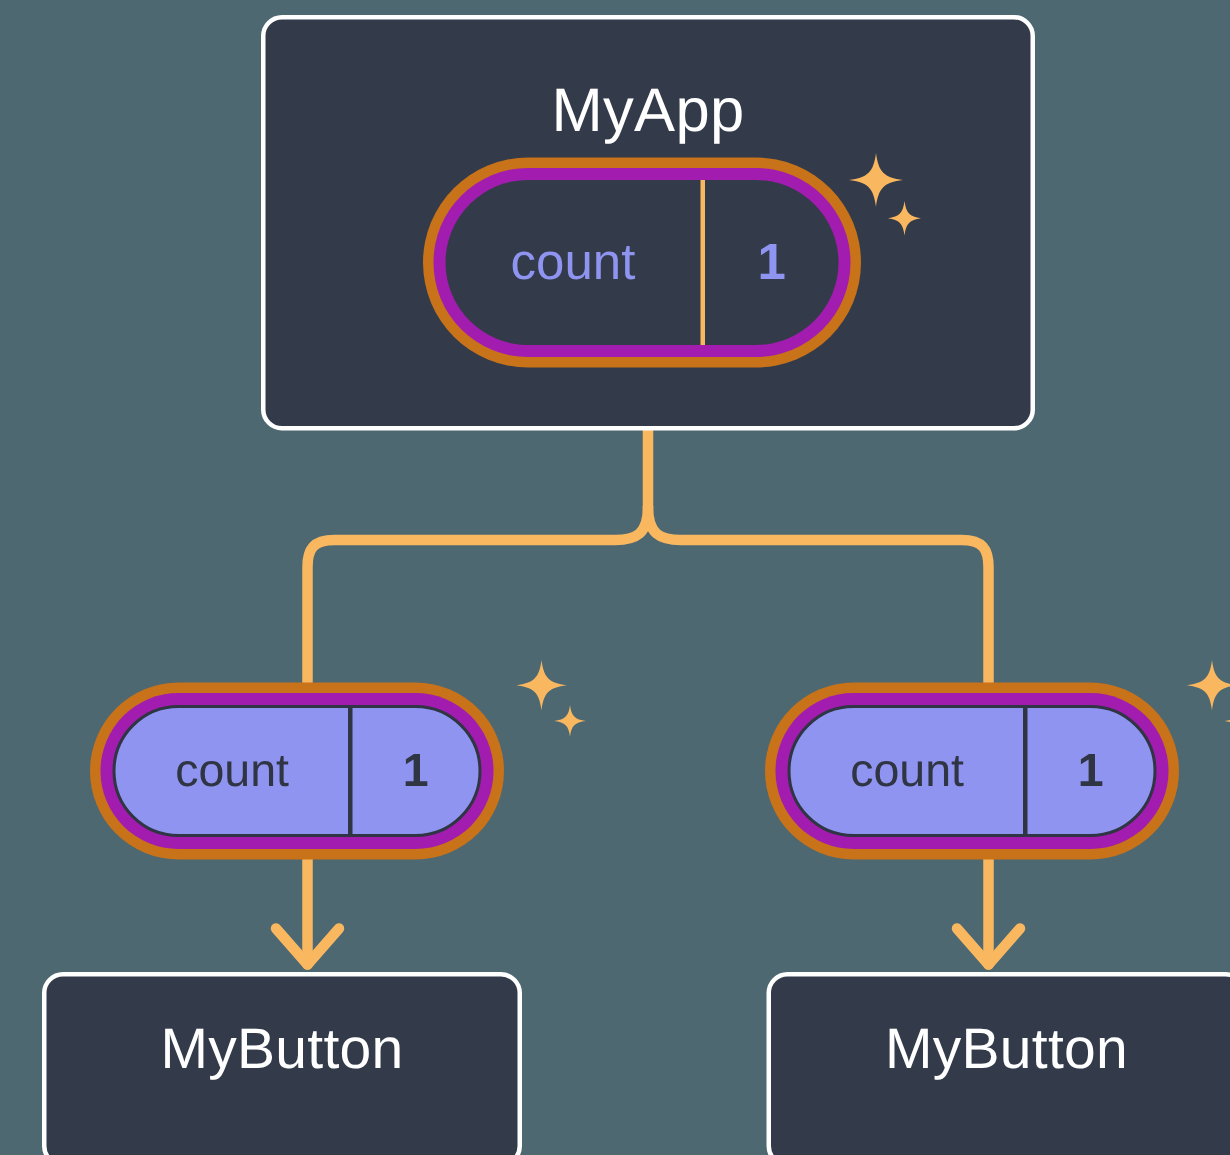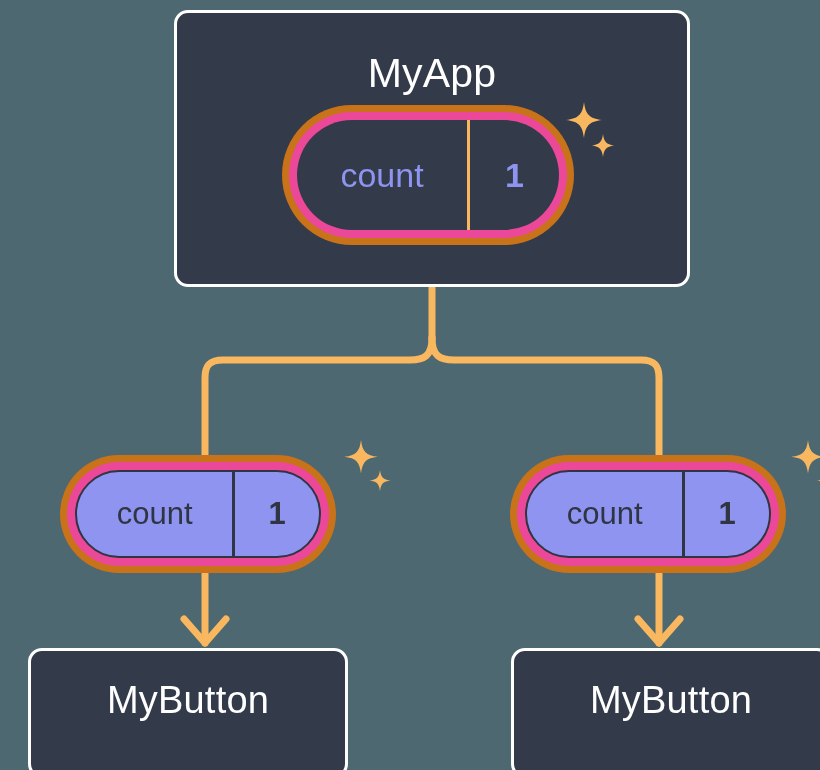--- a/index.html
+++ b/index.html
@@ -91,21 +91,21 @@
     position: relative;
     box-sizing: border-box;
     border-radius: 999px;
     background: #c87219;            
     padding: 7px;
     display: block;
   }
   .pill-inner {
     box-sizing: border-box;
     border-radius: 999px;
-    background: #ec4899;            
+    background: #a21caf;            
     padding: 8px;
   }
   .pill-body {
     position: relative;
     box-sizing: border-box;
     border-radius: 999px;
     display: flex;
     align-items: stretch;
     overflow: hidden;
   }

